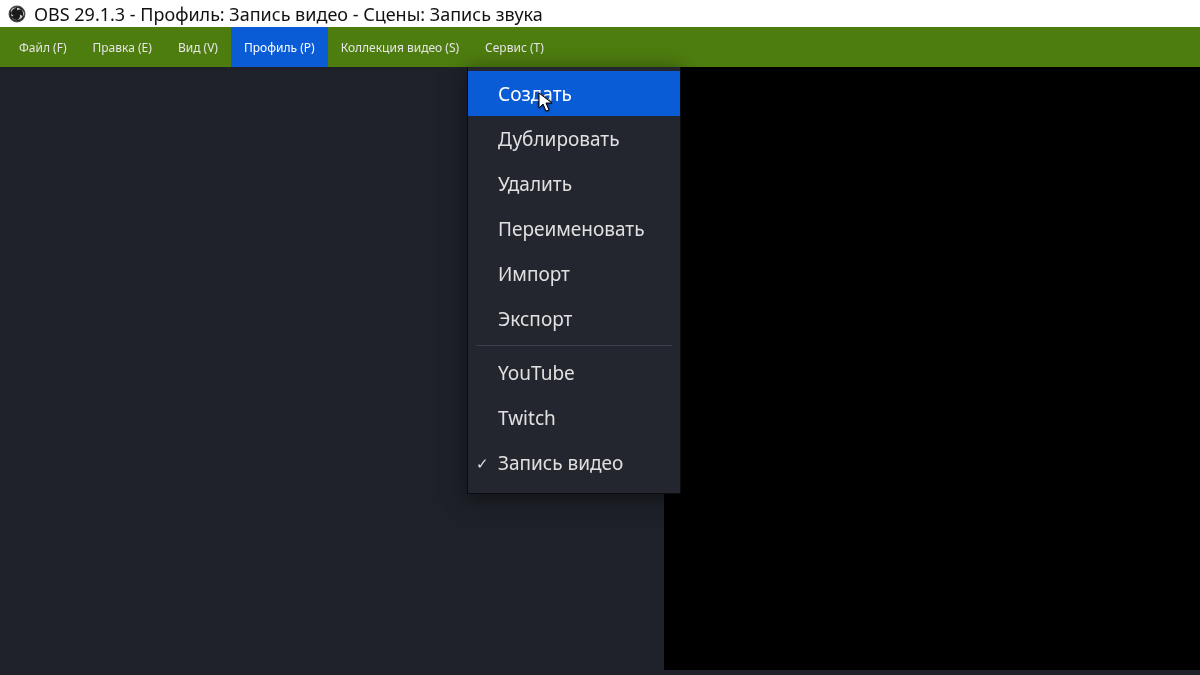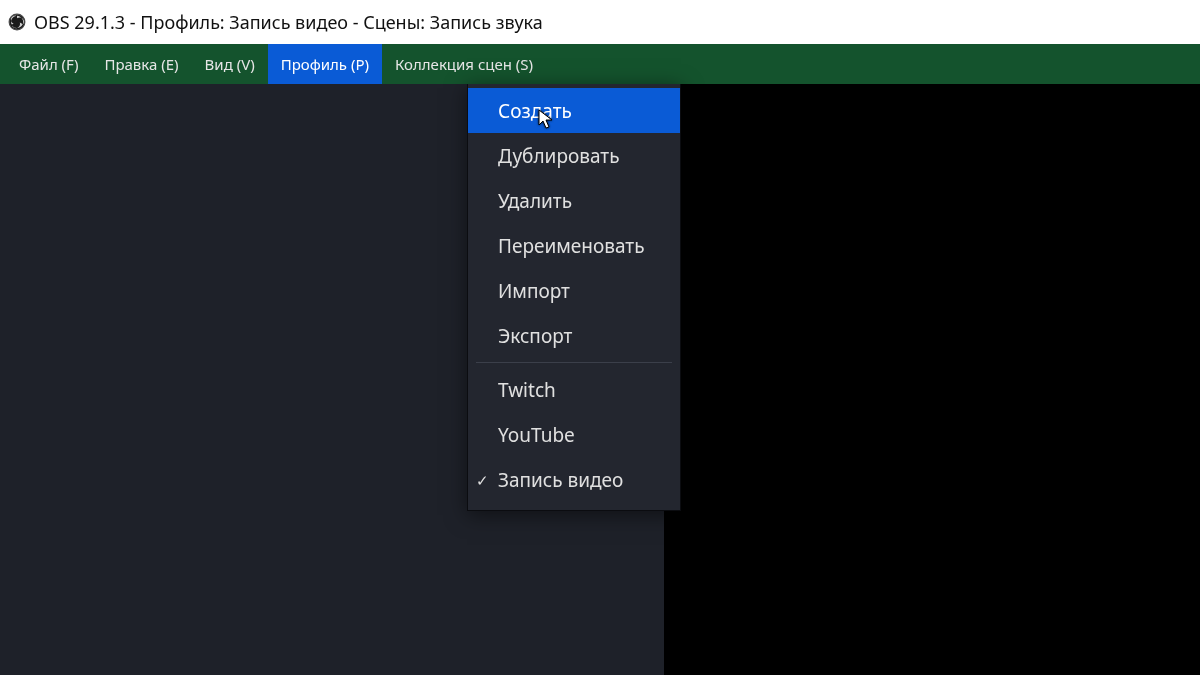--- a/index.html
+++ b/index.html
@@ -1,42 +1,42 @@
 <!DOCTYPE html>
 <html><head>
 <meta charset="utf-8">
 <style>
   * { box-sizing: border-box; margin: 0; padding: 0; }
   html, body { width: 1200px; height: 675px; overflow: hidden; font-family: "Segoe UI", "Noto Sans", Arial, sans-serif; }
   body { background: #1e2129; color: #e6e6e6; }
 
   
   .titlebar {
-    height: 44px;
+    height: 27px;
     background: #ffffff;
     color: #111;
     display: flex;
     align-items: center;
     padding: 0 8px;
     font-size: 18px;
     gap: 8px;
   }
   .titlebar .app-icon {
     width: 18px; height: 18px; display: inline-flex; align-items: center; justify-content: center;
   }
   .titlebar .app-icon svg { width: 18px; height: 18px; }
 
   
   .menubar {
     height: 40px;
-    background: #14532d;
+    background: #4d7c0f;
     display: flex;
     align-items: stretch;
     padding: 0 6px;
-    font-size: 15px;
+    font-size: 12px;
     position: relative;
   }
   .menubar .menu-item {
     display: flex;
     align-items: center;
     padding: 0 13px;
     color: #e6e6e6;
     cursor: default;
     white-space: nowrap;
   }
@@ -136,21 +136,24 @@
   <div class="menu-item">
       <span>Правка (E)</span>
     </div>
   <div class="menu-item">
       <span>Вид (V)</span>
     </div>
   <div class="menu-item active">
       <span>Профиль (P)</span>
     </div>
   <div class="menu-item">
-      <span>Коллекция сцен (S)</span>
+      <span>Коллекция видео (S)</span>
+    </div>
+  <div class="menu-item">
+      <span>Сервис (T)</span>
     </div>
 </div>
 
 <div class="content">
   <div class="left-panel"></div>
   <div class="preview"></div>
 
   <div class="dropdown">
     <div class="dd-item highlight">
         <span>Создать</span>
@@ -165,24 +168,24 @@
         <span>Переименовать</span>
       </div>
     <div class="dd-item">
         <span>Импорт</span>
       </div>
     <div class="dd-item">
         <span>Экспорт</span>
       </div>
     <div class="dd-sep"></div>
     <div class="dd-item">
-        <span>Twitch</span>
+        <span>YouTube</span>
       </div>
     <div class="dd-item">
-        <span>YouTube</span>
+        <span>Twitch</span>
       </div>
     <div class="dd-item">
       <span class="check">✓</span>
       <span>Запись видео</span>
     </div>
   </div>
 
   <div class="cursor" style="left:538px; top:25px;">
     <svg viewBox="0 0 16 22">
       <path d="M1 1 L1 16 L5 12 L8 19 L11 18 L8 11 L14 11 Z" fill="#ffffff" stroke="#000000" stroke-width="1"></path>

